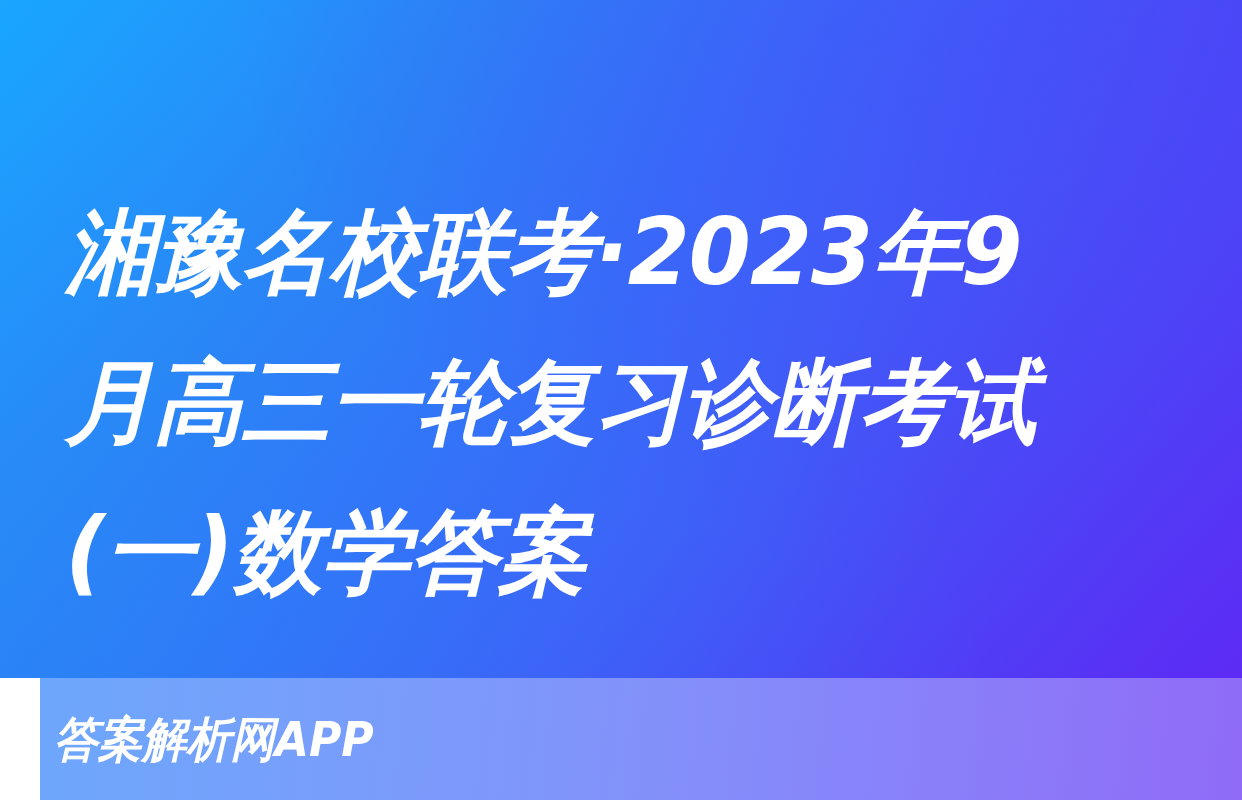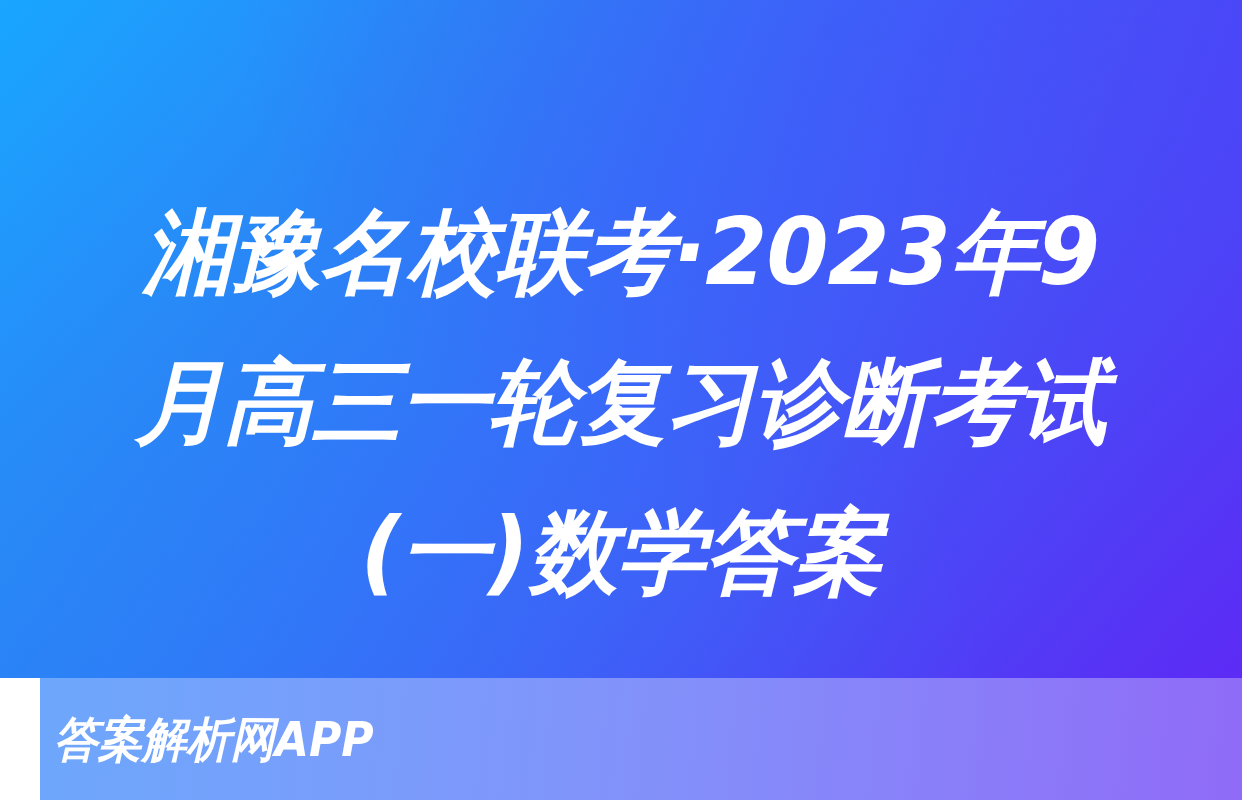--- a/index.html
+++ b/index.html
@@ -57,22 +57,22 @@
         rgba(38, 138, 246, 0.00) 72%);
     pointer-events: none;
   }
 
   .title-block {
     position: absolute;
     left: 0;
     right: 0;
     top: 178px;
     z-index: 2;
-    text-align: center;
-    padding: 0 38px;
+    text-align: left;
+    padding: 0 48px;
     box-sizing: border-box;
   }
 
   .title-line {
     display: block;
     color: #ffffff;
     font-family: "DejaVu Sans", "Liberation Sans", sans-serif;
     font-size: 92px;
     line-height: 150px;
     font-weight: 700;

